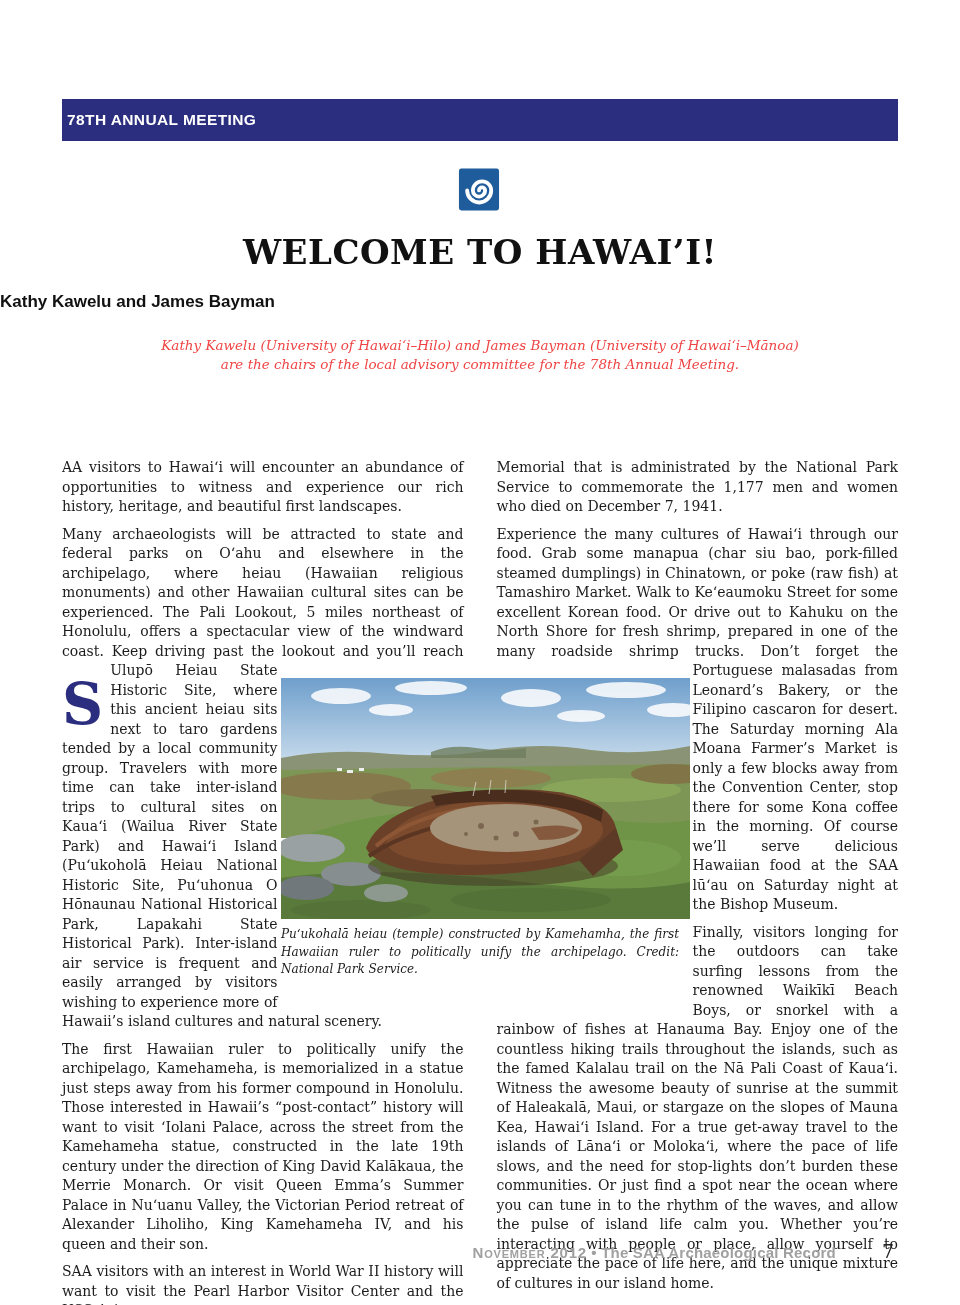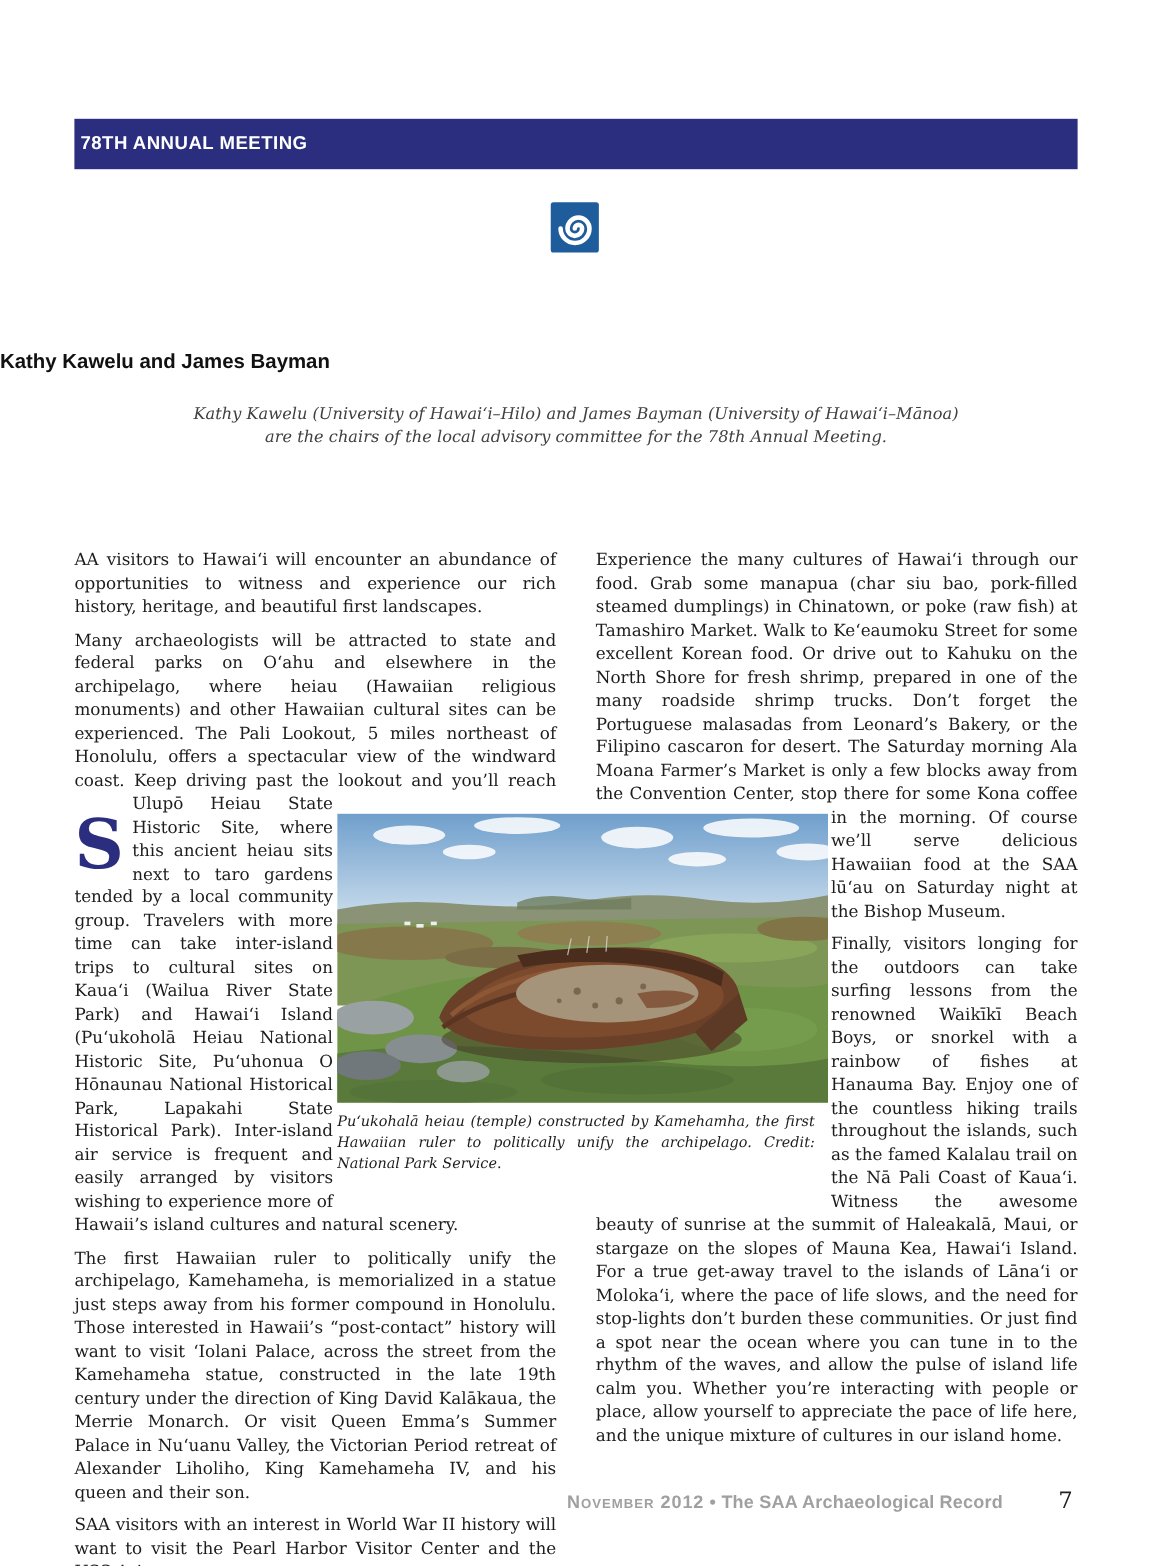--- a/index.html
+++ b/index.html
@@ -19,21 +19,21 @@
   .title{
     position:absolute;top:232px;left:0;width:100%;text-align:center;
     font-weight:bold;font-size:34px;letter-spacing:.5px;color:#111;
   }
   .byline{
     position:absolute;top:292px;left:0;width:100%;text-align:left;
     font-family:"Liberation Sans",sans-serif;font-weight:bold;font-size:17px;color:#111;
   }
   .affiliation{
     position:absolute;top:336px;left:0;width:100%;text-align:center;
-    font-style:italic;font-size:13.5px;line-height:19px;color:#404040;
+    font-style:italic;font-size:13.5px;line-height:19px;color:#ef4444;
   }
   .columns{
     position:absolute;left:62px;top:458px;width:836px;
     display:flex;gap:33px;
   }
   .column{flex:1;font-size:14px;line-height:19.5px;text-align:justify;color:#1c1c1c;}
   .column p{margin:0 0 8px 0;}
   .wrap-pusher-right{float:right;width:0;height:220px;}
   .wrap-block-right{float:right;clear:right;width:186px;height:325px;}
   .wrap-pusher-left{float:left;width:0;height:220px;}
@@ -68,20 +68,21 @@
     <span>78TH ANNUAL MEETING</span>
   </div>
 
   <div class="logo">
     <svg viewBox="0 0 44 46" width="42" height="45" aria-hidden="true">
       <rect x="1" y="1" width="42" height="44" rx="2.5" fill="#1f5c9b"></rect>
       <path d="M22 24 a3.2 3.2 0 0 1 6.4 0 a6.4 6.4 0 0 1 -12.8 0 a9.6 9.6 0 0 1 19.2 0 a12.6 12.6 0 0 1 -25.2 0" fill="none" stroke="#ffffff" stroke-width="4" stroke-linecap="round"></path>
     </svg>
   </div>
 
+  <div class="title">WELCOME TO HAWAI’I!</div>
 
   <div class="byline">Kathy Kawelu and James Bayman</div>
 
   <div class="affiliation">
     <div>Kathy Kawelu (University of Hawaiʻi–Hilo) and James Bayman (University of Hawaiʻi–Mānoa)</div>
     <div>are the chairs of the local advisory committee for the 78th Annual Meeting.</div>
   </div>
 
   <div class="columns">
 
@@ -90,20 +91,21 @@
       <div class="wrap-block-right"></div>
       <p><span class="dropcap">S</span><span>AA visitors to Hawaiʻi will encounter an abundance of opportunities to witness and experience our rich history, heritage, and beautiful first landscapes.</span></p>
       <p>Many archaeologists will be attracted to state and federal parks on Oʻahu and elsewhere in the archipelago, where heiau (Hawaiian religious monuments) and other Hawaiian cultural sites can be experienced. The Pali Lookout, 5 miles northeast of Honolulu, offers a spectacular view of the windward coast. Keep driving past the lookout and you’ll reach Ulupō Heiau State Historic Site, where this ancient heiau sits next to taro gardens tended by a local community group. Travelers with more time can take inter-island trips to cultural sites on Kauaʻi (Wailua River State Park) and Hawaiʻi Island (Puʻukoholā Heiau National Historic Site, Puʻuhonua O Hōnaunau National Historical Park, Lapakahi State Historical Park). Inter-island air service is frequent and easily arranged by visitors wishing to experience more of Hawaii’s island cultures and natural scenery.</p>
       <p>The first Hawaiian ruler to politically unify the archipelago, Kamehameha, is memorialized in a statue just steps away from his former compound in Honolulu. Those interested in Hawaii’s “post-contact” history will want to visit ʻIolani Palace, across the street from the Kamehameha statue, constructed in the late 19th century under the direction of King David Kalākaua, the Merrie Monarch. Or visit Queen Emma’s Summer Palace in Nuʻuanu Valley, the Victorian Period retreat of Alexander Liholiho, King Kamehameha IV, and his queen and their son.</p>
       <p>SAA visitors with an interest in World War II history will want to visit the Pearl Harbor Visitor Center and the USS Arizona</p>
     </div>
 
     <div class="column">
       <div class="wrap-pusher-left"></div>
       <div class="wrap-block-left"></div>
+      <p>Memorial that is administrated by the National Park Service to commemorate the 1,177 men and women who died on December 7, 1941.</p>
       <p>Experience the many cultures of Hawaiʻi through our food. Grab some manapua (char siu bao, pork-filled steamed dumplings) in Chinatown, or poke (raw fish) at Tamashiro Market. Walk to Keʻeaumoku Street for some excellent Korean food. Or drive out to Kahuku on the North Shore for fresh shrimp, prepared in one of the many roadside shrimp trucks. Don’t forget the Portuguese malasadas from Leonard’s Bakery, or the Filipino cascaron for desert. The Saturday morning Ala Moana Farmer’s Market is only a few blocks away from the Convention Center, stop there for some Kona coffee in the morning. Of course we’ll serve delicious Hawaiian food at the SAA lūʻau on Saturday night at the Bishop Museum.</p>
       <p>Finally, visitors longing for the outdoors can take surfing lessons from the renowned Waikīkī Beach Boys, or snorkel with a rainbow of fishes at Hanauma Bay. Enjoy one of the countless hiking trails throughout the islands, such as the famed Kalalau trail on the Nā Pali Coast of Kauaʻi. Witness the awesome beauty of sunrise at the summit of Haleakalā, Maui, or stargaze on the slopes of Mauna Kea, Hawaiʻi Island. For a true get-away travel to the islands of Lānaʻi or Molokaʻi, where the pace of life slows, and the need for stop-lights don’t burden these communities. Or just find a spot near the ocean where you can tune in to the rhythm of the waves, and allow the pulse of island life calm you. Whether you’re interacting with people or place, allow yourself to appreciate the pace of life here, and the unique mixture of cultures in our island home.</p>
     </div>
 
   </div>
 
   <div class="photo-block">
     <svg viewBox="0 0 409 241" width="409" height="241" aria-hidden="true">
       <defs>
         <linearGradient id="sky" x1="0" y1="0" x2="0" y2="1">

